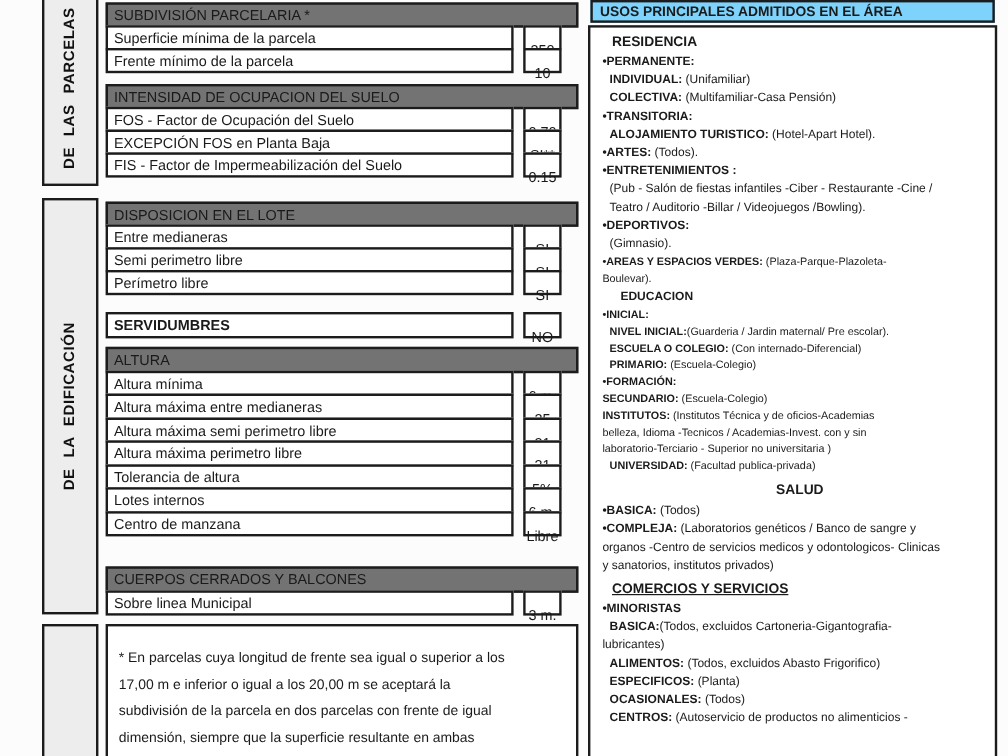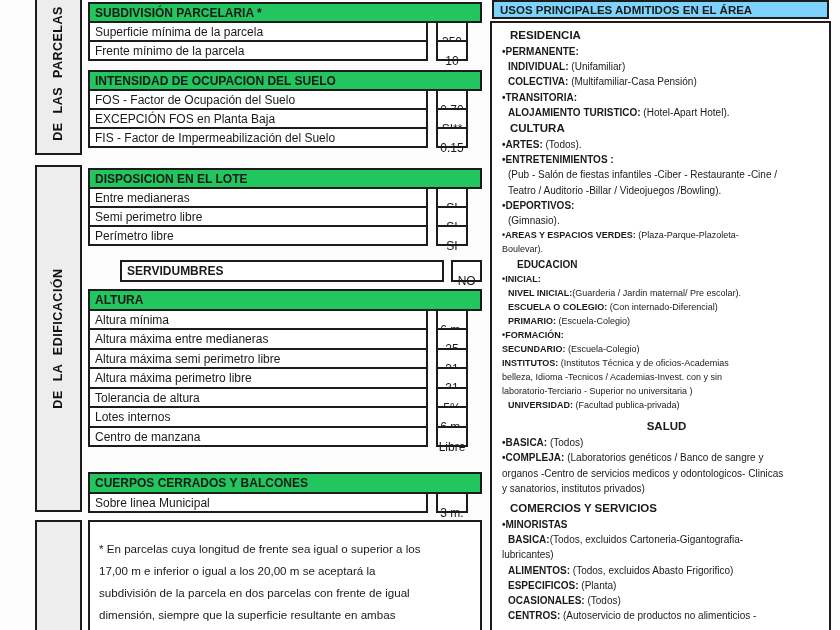--- a/index.html
+++ b/index.html
@@ -20,28 +20,28 @@
   .vwrap { position:absolute; transform:rotate(-90deg); font-weight:bold;
            font-size:12.5px; letter-spacing:.5px; word-spacing:5px;
            text-align:center; white-space:nowrap; color:#111; }
   #lbox-parcelas .vwrap    { width:159px; height:43px; line-height:43px; left:-58px;  top:58px; }
   #lbox-edificacion .vwrap { width:343px; height:43px; line-height:43px; left:-150px; top:150px; }
 
   
   .tbl { position:absolute; left:88px; width:394px; }
   .tbl-0 { top:2px; }  .tbl-1 { top:70px; }  .tbl-2 { top:168px; }
   .tbl-3 { top:260px; } .tbl-4 { top:289px; } .tbl-5 { top:472px; }
-  .thead-cell { border:2px solid #1c1c1c; background:#22c55e; font-weight:bold;
+  .thead-cell { border:2px solid #1c1c1c; background:#737373; font-weight:normal;
                 height:21px; box-sizing:border-box; padding:2px 0 0 5px;
                 font-size:12px; white-space:nowrap; }
   .trow { display:flex; margin-top:-2px; height:21px; }
   .trow.first { margin-top:0; }
   .tlabel { width:340px; border:2px solid #1c1c1c; box-sizing:border-box;
             background:#fff; padding:2px 0 0 5px; font-size:12px; white-space:nowrap; }
-  .tlabel.bold { font-weight:bold;margin-left:32px; }
+  .tlabel.bold { font-weight:bold; }
   .tgap { width:8px; }
   .tvalue { width:32px; border:2px solid #1c1c1c; box-sizing:border-box;
             background:#fff; text-align:center; font-size:12px; padding-top:12px; }
   .tbl-3 .trow { height:22px; }
   .tbl-4 .trow, .tbl-4 .thead-cell, .tbl-5 .trow, .tbl-5 .thead-cell { height:21.5px; }
 
   
   #footnote { position:absolute; left:88px; top:520px; width:394px; height:120px;
               border:2px solid #1c1c1c; background:#fff; box-sizing:border-box;
               padding:16px 8px 0 9px; overflow:hidden; }
@@ -49,21 +49,21 @@
 
   
   #usos-title-box { position:absolute; left:492px; top:0; width:337px; height:19px;
                     border:2px solid #1c1c1c; background:#7dd3fc; box-sizing:border-box;
                     font-weight:bold; font-size:11.5px; padding:2px 0 0 6px; white-space:nowrap; }
   #usos-box { position:absolute; left:490px; top:21px; width:341px; height:624px;
               border:2px solid #1c1c1c; background:#fff; box-sizing:border-box;
               padding:4px 6px 0 10px; overflow:hidden; }
   .sec-head { font-weight:bold; font-size:11.5px; line-height:17px; margin-left:8px; white-space:nowrap; }
   .sec-head.small { font-size:10px; line-height:14px; margin-left:15px; }
-  .sec-2 { margin-top:2px; } .sec-3 { margin-top:6px;text-align:center; } .sec-4 { margin-top:4px; }
+  .sec-2 { margin-top:2px; } .sec-3 { margin-top:6px;text-align:center; } .sec-4 { margin-top:4px;text-decoration:underline; }
   .uline { font-size:10px; line-height:15.2px; white-space:nowrap; }
   .uline.small { font-size:9px; line-height:14px; }
   .uline.ind { padding-left:6px; }
   .seg-b { font-weight:bold; }
 </style>
 </head>
 <body>
 
 <div id="stage">
 
@@ -189,21 +189,20 @@
     </div>
 
   <div id="usos-title-box">USOS PRINCIPALES ADMITIDOS EN EL ÁREA</div>
   <div id="usos-box">
       <div class="sec-head sec-0">RESIDENCIA</div>
       <div class="uline"><span class="seg-b">•PERMANENTE:</span></div>
       <div class="uline ind"><span class="seg-b">INDIVIDUAL:</span><span class="seg-r"> (Unifamiliar)</span></div>
       <div class="uline ind"><span class="seg-b">COLECTIVA:</span><span class="seg-r"> (Multifamiliar-Casa Pensión)</span></div>
       <div class="uline"><span class="seg-b">•TRANSITORIA:</span></div>
       <div class="uline ind"><span class="seg-b">ALOJAMIENTO TURISTICO:</span><span class="seg-r"> (Hotel-Apart Hotel).</span></div>
-      <div class="sec-head sec-1">CULTURA</div>
       <div class="uline"><span class="seg-b">•ARTES:</span><span class="seg-r"> (Todos).</span></div>
       <div class="uline"><span class="seg-b">•ENTRETENIMIENTOS :</span></div>
       <div class="uline ind"><span class="seg-r">(Pub - Salón de fiestas infantiles -Ciber - Restaurante -Cine /</span></div>
       <div class="uline ind"><span class="seg-r">Teatro / Auditorio -Billar / Videojuegos /Bowling).</span></div>
       <div class="uline"><span class="seg-b">•DEPORTIVOS:</span></div>
       <div class="uline ind"><span class="seg-r">(Gimnasio).</span></div>
       <div class="uline small"><span class="seg-b">•AREAS Y ESPACIOS VERDES:</span><span class="seg-r"> (Plaza-Parque-Plazoleta-</span></div>
       <div class="uline small"><span class="seg-r">Boulevar).</span></div>
       <div class="sec-head sec-2 small">EDUCACION</div>
       <div class="uline small"><span class="seg-b">•INICIAL:</span></div>

